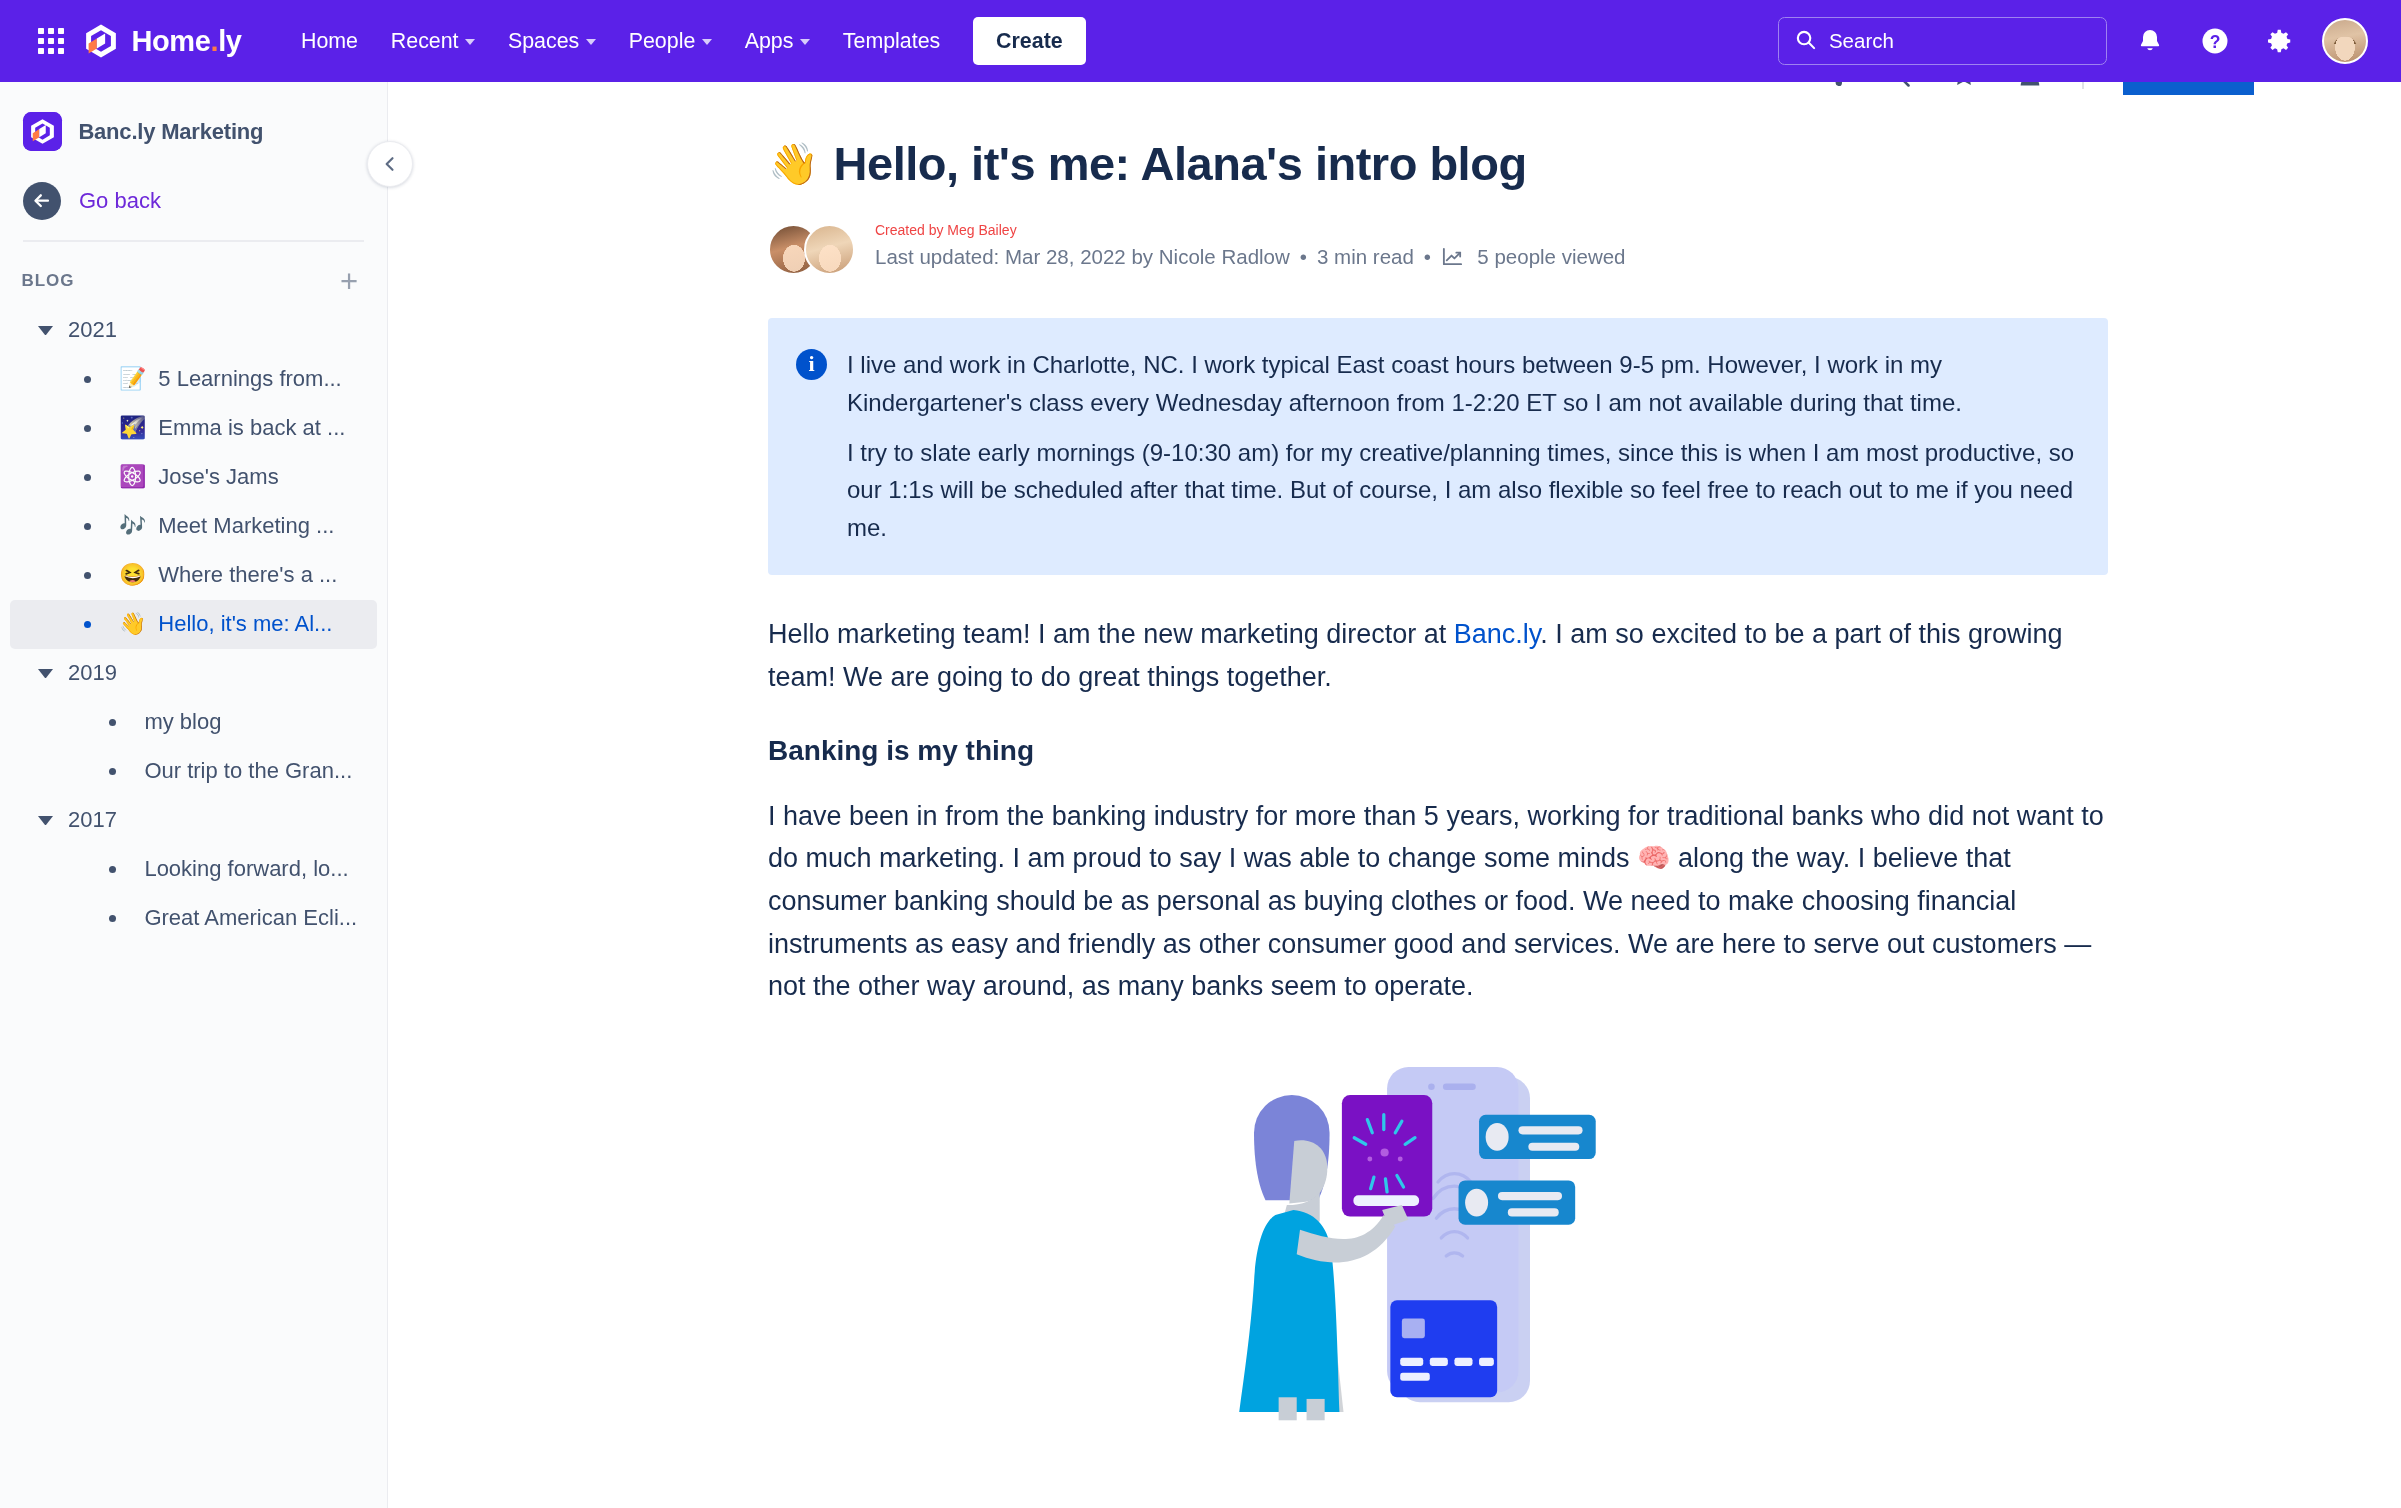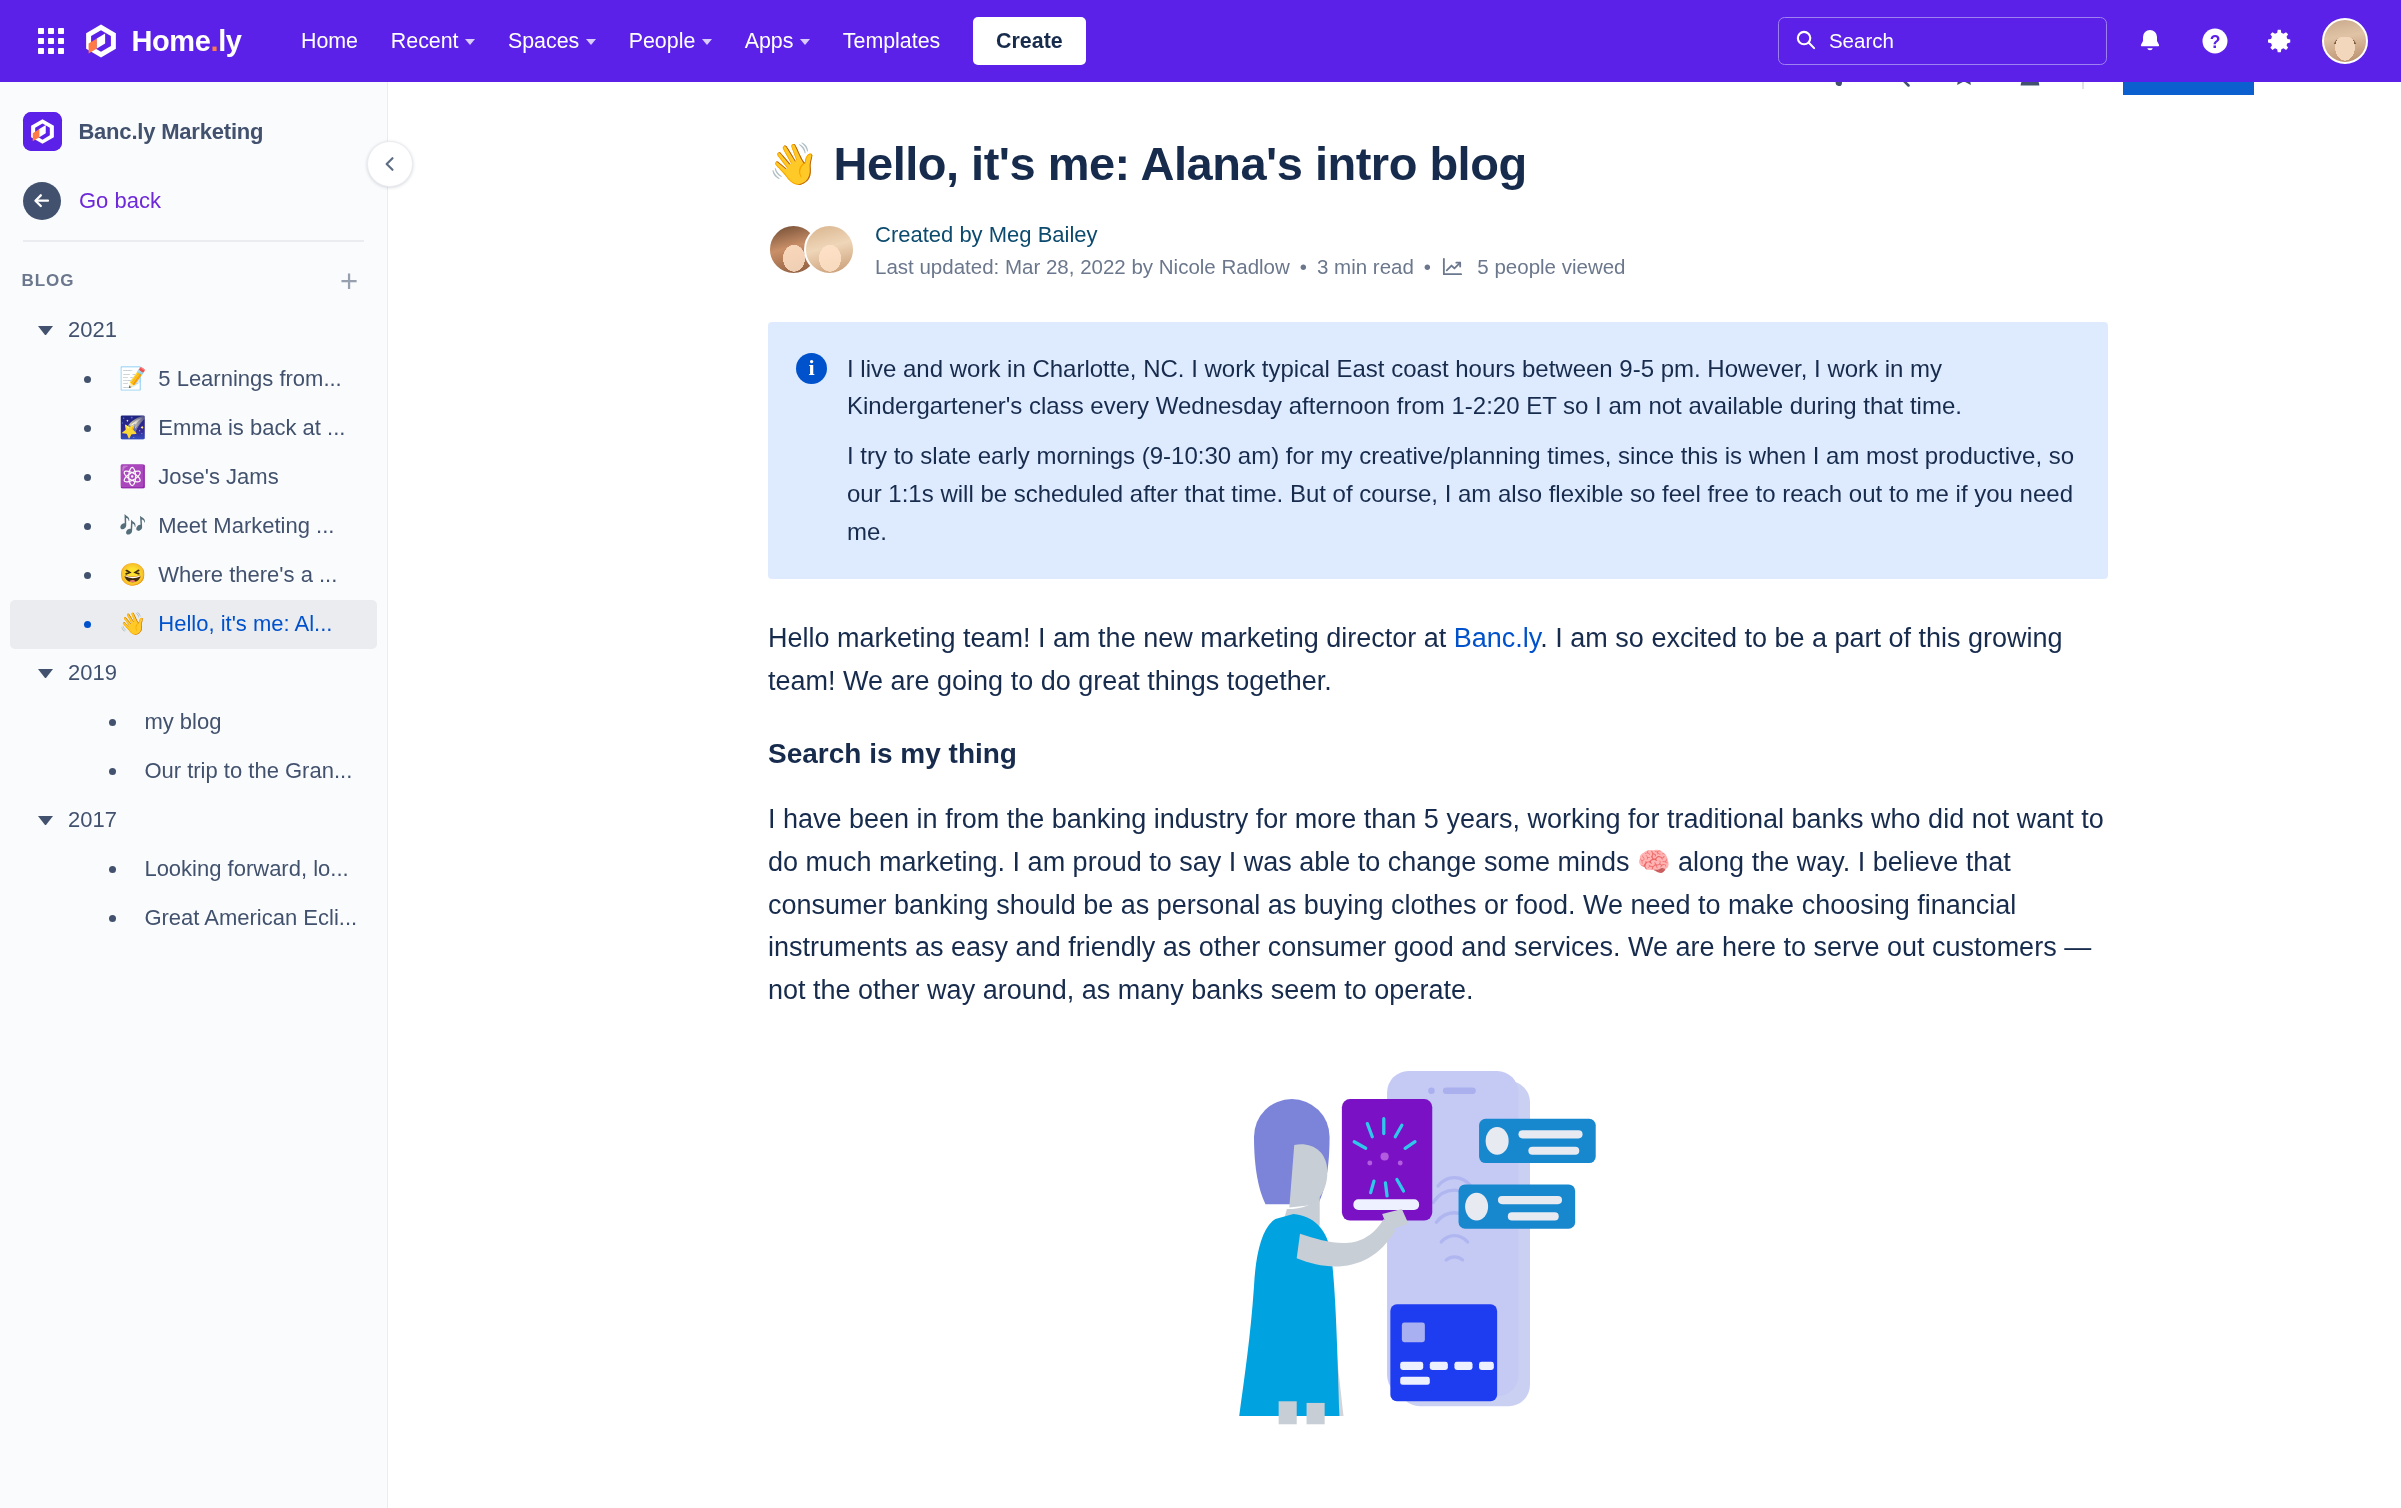--- a/index.html
+++ b/index.html
@@ -179,21 +179,21 @@
   .av2 { margin-left: -15px; }
   .av-a { background: linear-gradient(165deg,#6f4b33 0%, #c98f68 45%, #8a5a3c 100%); }
   .av-b { background: linear-gradient(165deg,#d8b48d 0%, #efd6b8 45%, #c79a73 100%); }
   .av::after {
     content:""; position:absolute; left:50%; top:48%;
     width: 28px; height: 31px; transform: translate(-50%,-12%);
     background: radial-gradient(ellipse at 50% 45%, rgba(255,226,200,.85) 0 55%, transparent 56%);
     border-radius: 50%;
   }
   .byline-text { display:flex; flex-direction: column; gap: 6.6px; padding-top: 1.6px;}
-  .byline-l1 { font-size: 22px; color: #0c4a6e; }
+  .byline-l1 { font-size: 14px; color: #ef4444; }
   .byline-l2 { font-size: 20.5px; color: #6B778C; display:flex; align-items:center; gap: 10px; flex-wrap: nowrap;}
   .byline-l2 .sep { color: #6B778C; }
   .chart-icon { display:inline-flex; align-items:center; margin-right: 3.3px;}
 
   .panel {
     background: #DEEBFF; border-radius: 4.1px;
     padding: 28px 33px 28px 28px; margin-bottom: 38px;
     display: flex; gap: 20px; width: 1340px;
   }
   .panel-icon {
@@ -481,21 +481,21 @@
     <div class="panel">
       <div class="panel-icon">i</div>
       <div class="panel-body">
         <p>I live and work in Charlotte, NC. I work typical East coast hours between 9-5 pm. However, I work in my Kindergartener's class every Wednesday afternoon from 1-2:20 ET so I am not available during that time.</p>
         <p>I try to slate early mornings (9-10:30 am) for my creative/planning times, since this is when I am most productive, so our 1:1s will be scheduled after that time. But of course, I am also flexible so feel free to reach out to me if you need me.</p>
       </div>
     </div>
 
     <p class="para"><span>Hello marketing team! I am the new marketing director at </span><a href="#">Banc.ly</a><span>. I am so excited to be a part of this growing team! We are going to do great things together.</span></p>
 
-    <h2 class="h2">Search is my thing</h2>
+    <h2 class="h2">Banking is my thing</h2>
 
     <p class="para"><span>I have been in from the banking industry for more than 5 years, working for traditional banks who did not want to do much marketing. I am proud to say I was able to change some minds </span><span>🧠</span><span> along the way. I believe that consumer banking should be as personal as buying clothes or food. We need to make choosing financial instruments as easy and friendly as other consumer good and services. We are here to serve out customers — not the other way around, as many banks seem to operate.</span></p>
 
     <div class="figure">
       <svg width="460" height="378" viewBox="0 0 560 460">
 
         <rect x="232" y="40" width="160" height="396" rx="26" fill="#9fa9e8" opacity="0.55"></rect>
 
         <rect x="218" y="28" width="160" height="396" rx="26" fill="#c5caf5"></rect>
 

